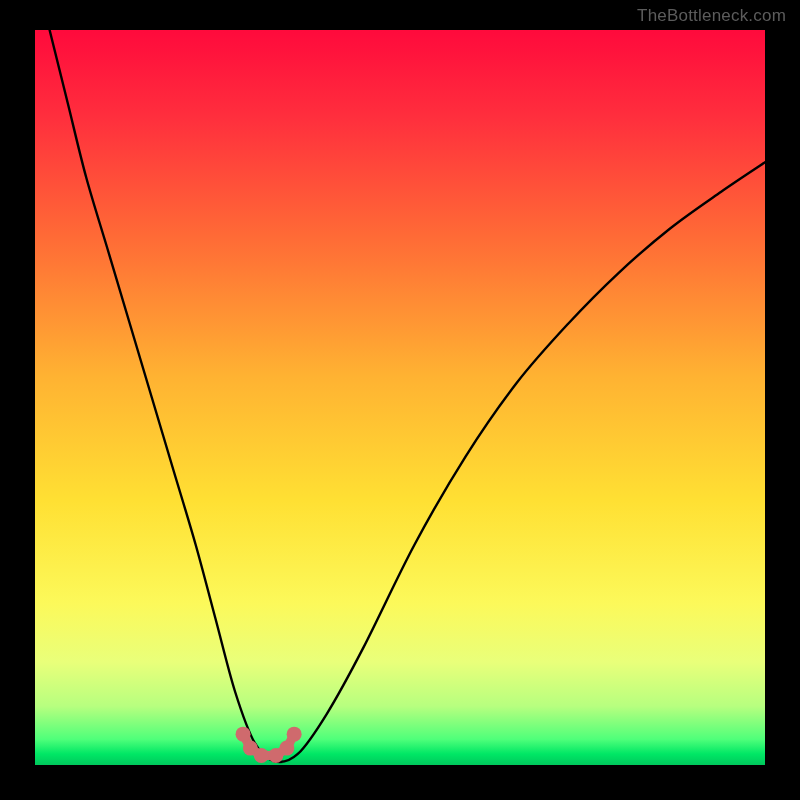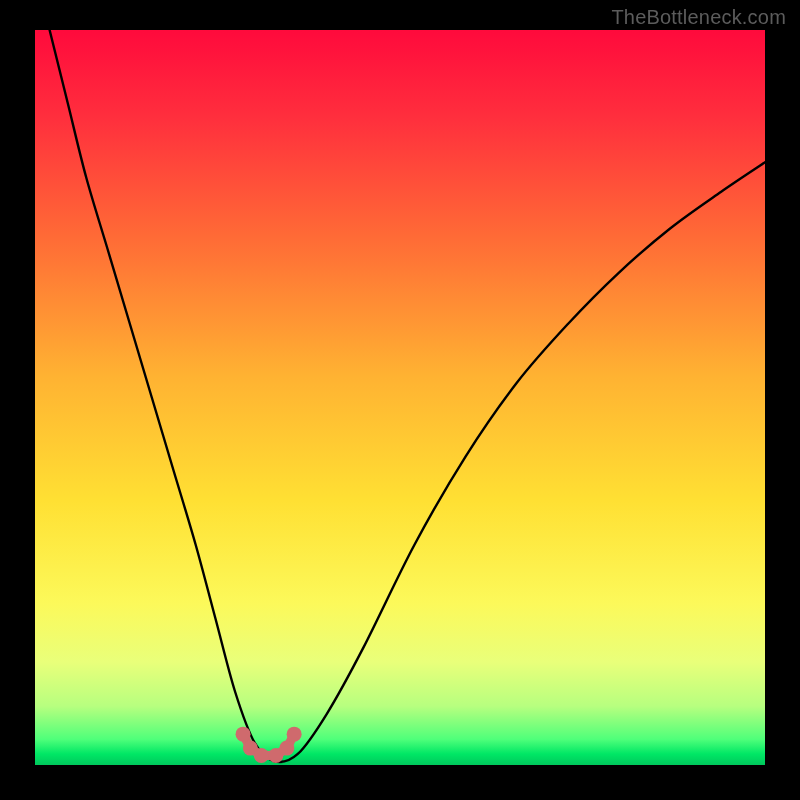--- a/index.html
+++ b/index.html
@@ -13,21 +13,21 @@
   }
   .stage {
     position: relative;
     width: 800px;
     height: 800px;
   }
   .watermark {
     position: absolute;
     top: 6px;
     right: 14px;
-    font-size: 20px;
+    font-size: 17px;
     font-weight: 400;
     color: #5c5c5c;
     letter-spacing: 0.2px;
     z-index: 10;
   }
   svg {
     position: absolute;
     left: 0;
     top: 0;
   }

